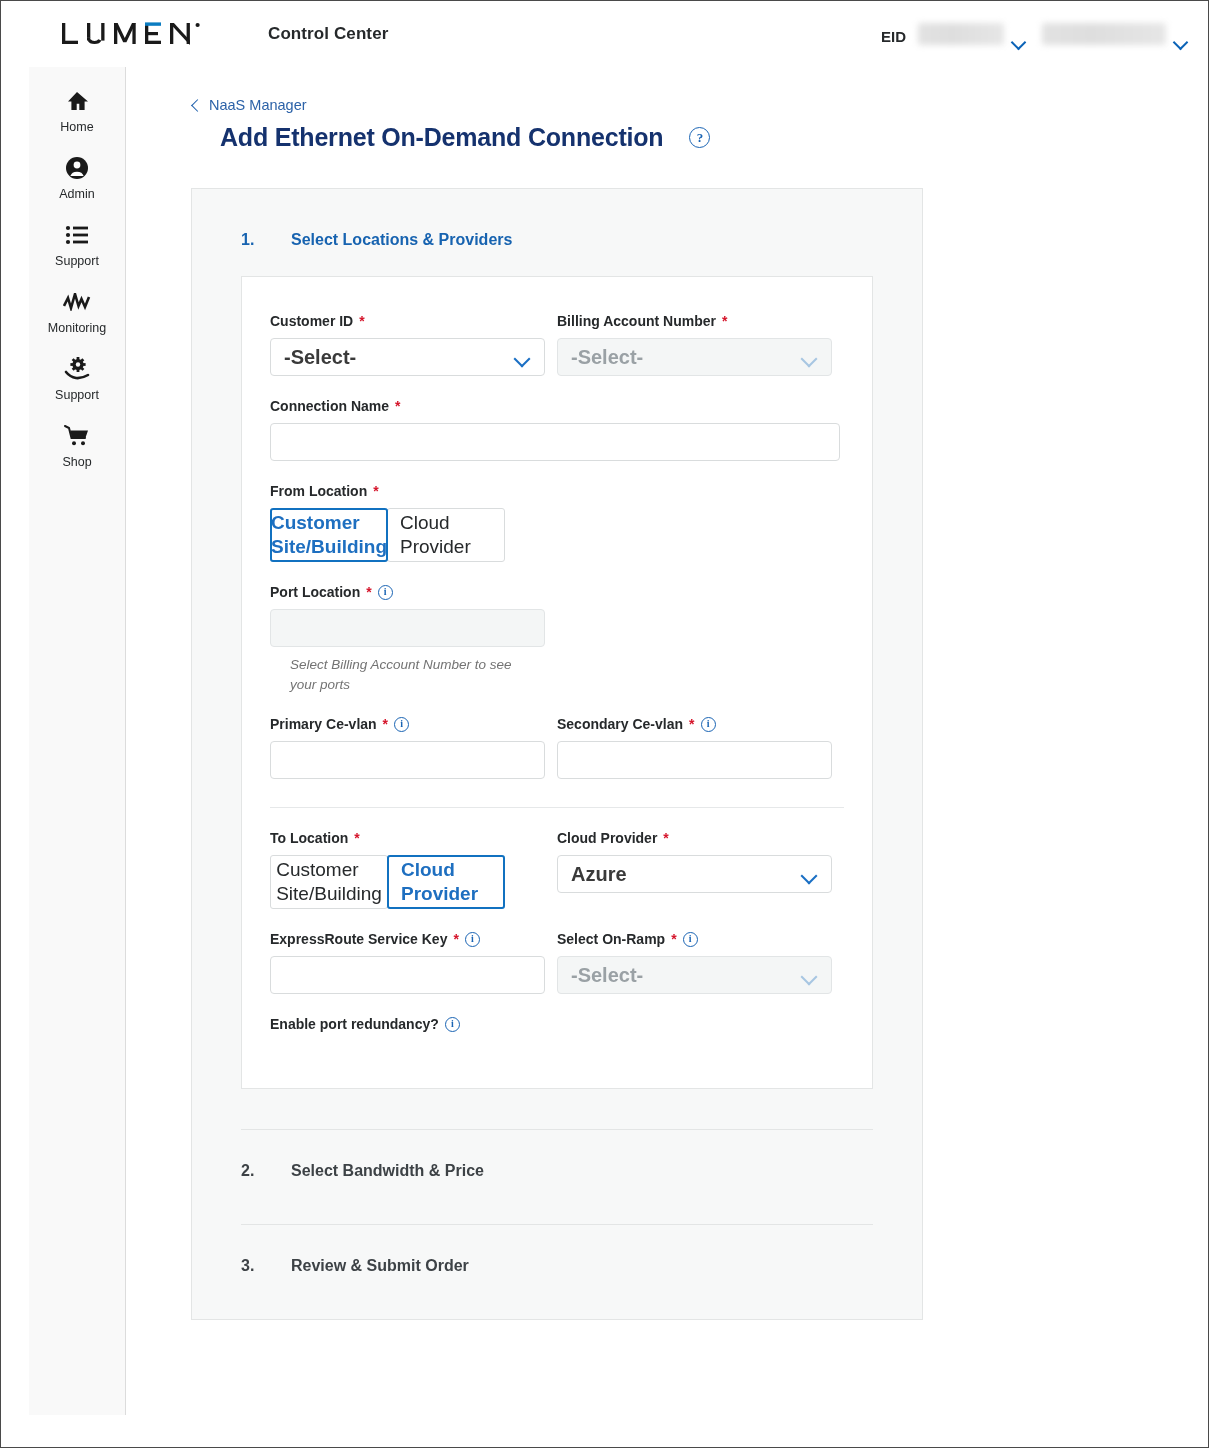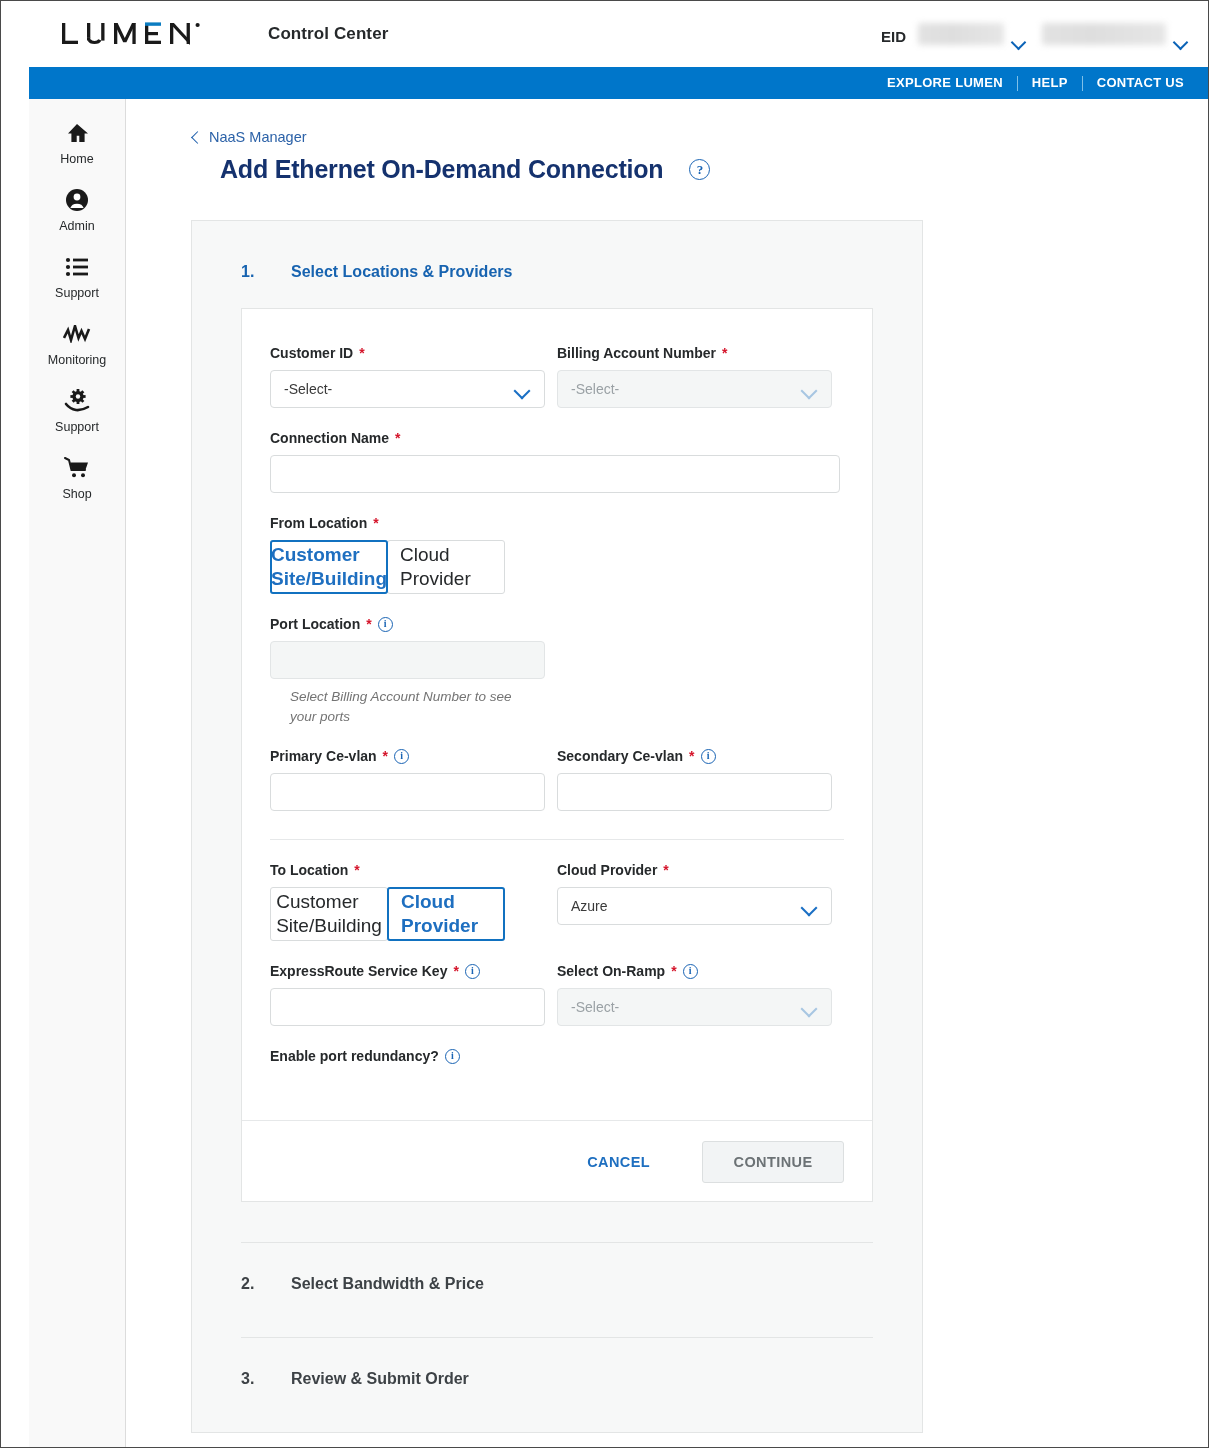--- a/index.html
+++ b/index.html
@@ -155,21 +155,21 @@
   }
 
   .input, .select {
     height: 38px; border: 1px solid #d9dcdd; border-radius: 4px;
     background: #ffffff; display: flex; align-items: center;
     padding: 0 13px; font-size: 14px; color: #333;
   }
   .input.w275, .select.w275 { width: 275px; }
   .input.w570 { width: 570px; }
   .select { justify-content: space-between; }
-  .select .val { font-size: 14px; color: #3a3a3a; }
+  .select .val { font-size: 20px; color: #3a3a3a; font-weight: bold; }
   .select.disabled, .input.disabled { background: #f4f6f6; border-color: #e2e5e6; }
   .select.disabled .val { color: #9aa1a5; }
   .sel-chev { width: 14px; height: 9px; position: relative; margin-right: 2px; }
   .sel-chev::before {
     content:""; position:absolute; left:1px; top:0;
     width: 10px; height: 10px;
     border-right: 2px solid #1a6fc4; border-bottom: 2px solid #1a6fc4;
     transform: rotate(45deg);
   }
   .sel-chev.dim::before { border-color: #a7c6e2; }
@@ -254,27 +254,20 @@
         <span class="redact r1"></span>
         <span class="chev-blue"></span>
       </div>
       <div class="acct-group">
         <span class="redact r2"></span>
         <span class="chev-blue"></span>
       </div>
     </div>
   </div>
 
-  <div class="bluebar">
-    <a href="#">EXPLORE LUMEN</a>
-    <span class="sep"></span>
-    <a href="#">HELP</a>
-    <span class="sep"></span>
-    <a href="#">CONTACT US</a>
-  </div>
 
   <div class="body-wrap">
 
     <div class="sidebar">
 
       <a class="nav-item">
         <span class="ico">
           <svg width="24" height="22" viewBox="0 0 24 22">
               <path d="M12 2 L23 11.5 h-3.4 V20 h-5.3 v-6.2 h-2.6 V20 H6.4 v-8.5 H3 z" fill="#1a1a1a"></path>
             </svg>
@@ -506,24 +499,20 @@
 
             <div class="fld" style="margin-bottom:30px;">
               <div class="lbl-row">
                 <span class="flabel">Enable port redundancy?</span>
                 <span class="info-i">i</span>
               </div>
             </div>
 
           </div>
 
-          <div class="btn-row">
-            <button class="cancel-btn">CANCEL</button>
-            <div class="continue-btn">CONTINUE</div>
-          </div>
         </div>
 
         <div class="step-sep"></div>
         <div class="step-head collapsed">
           <span class="step-num off">2.</span>
           <span class="step-title off">Select Bandwidth &amp; Price</span>
         </div>
 
         <div class="step-sep"></div>
         <div class="step-head collapsed">

